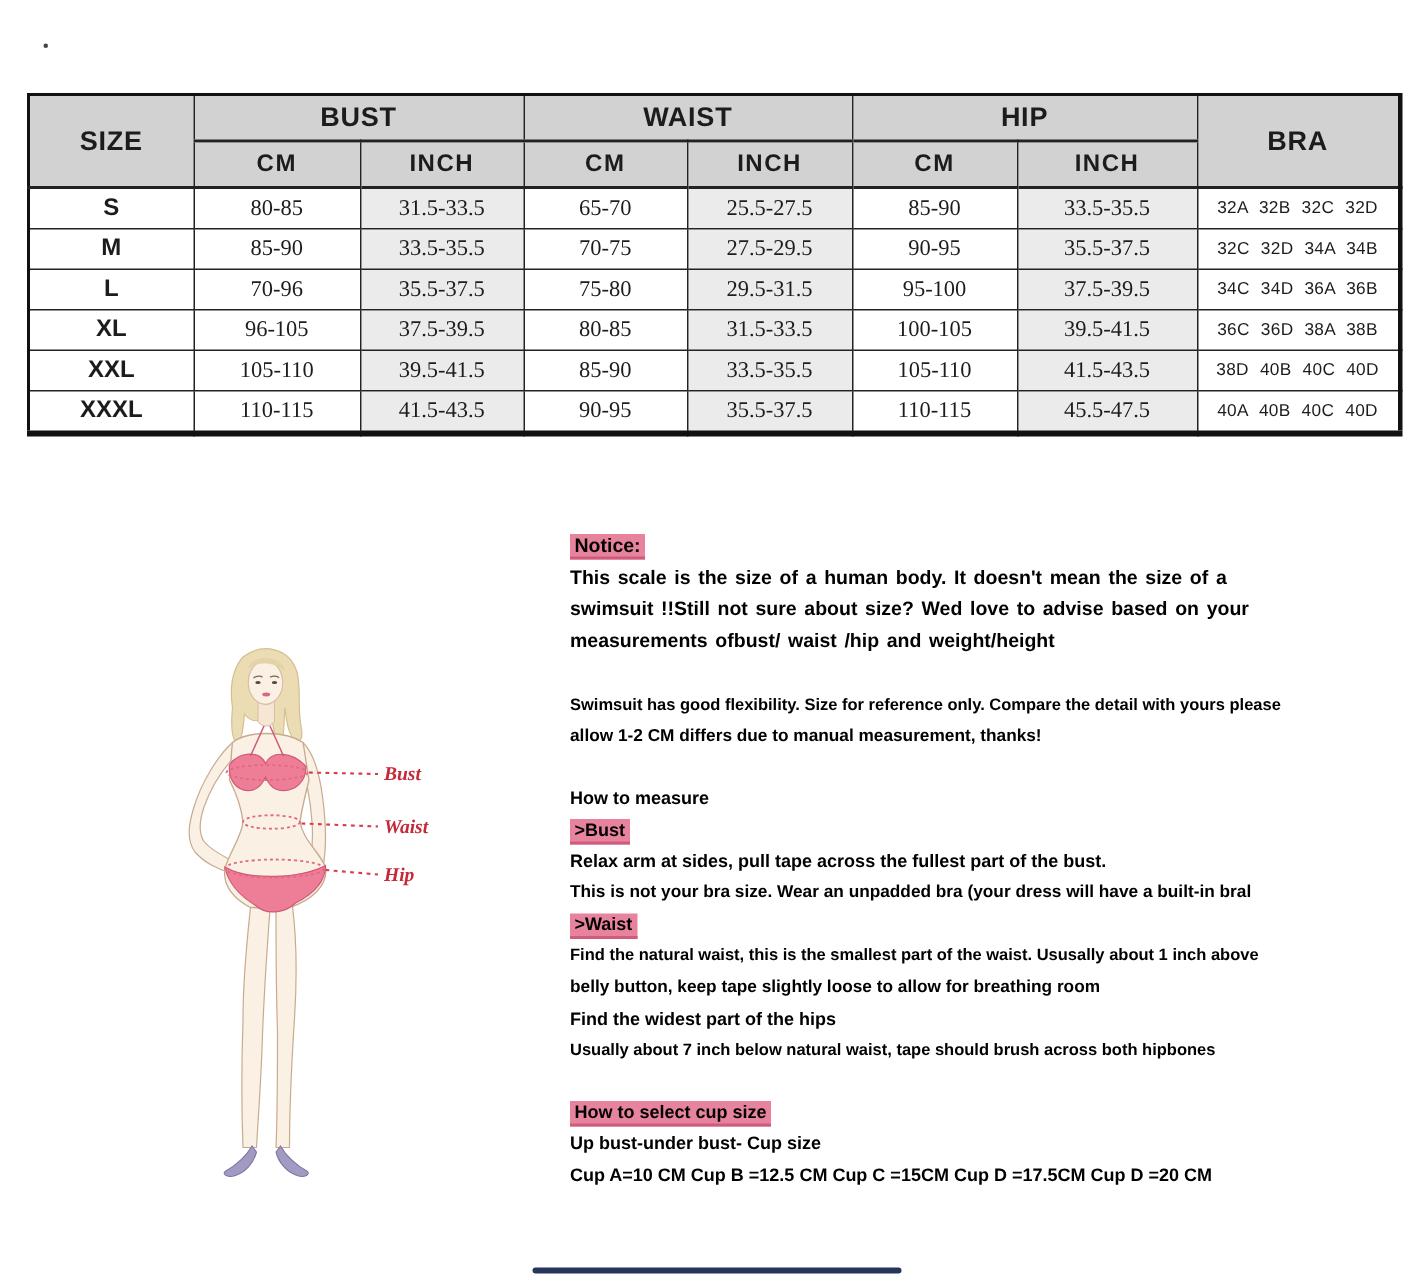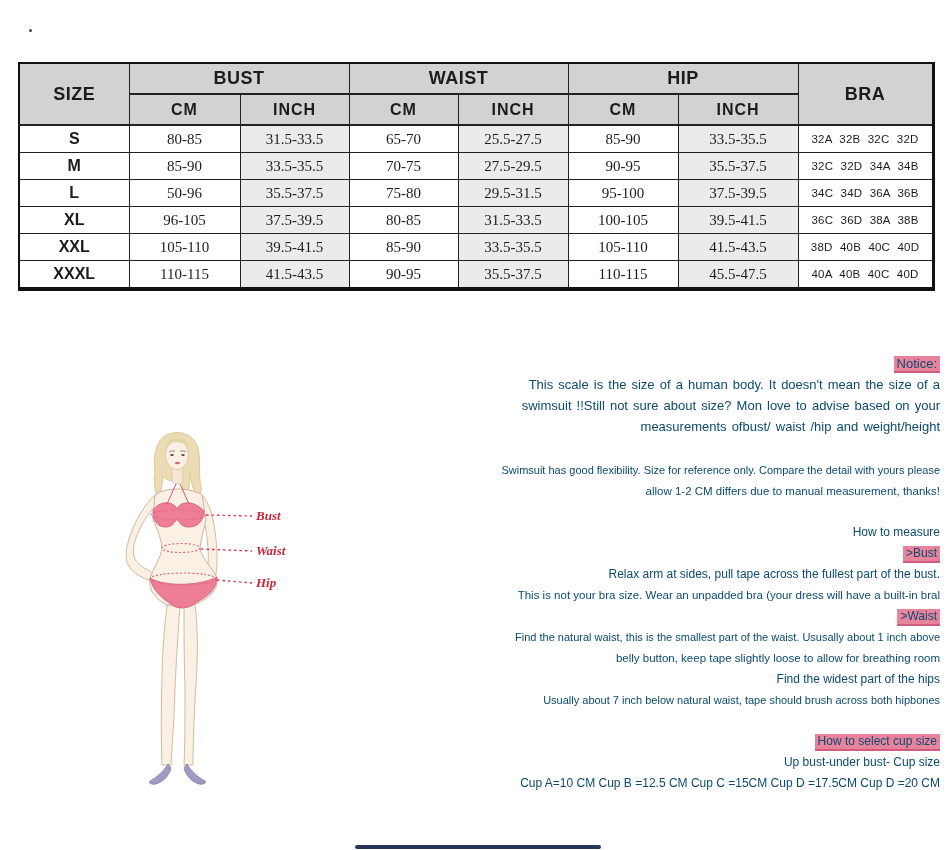--- a/index.html
+++ b/index.html
@@ -20,21 +20,21 @@
   .size-chart thead th{background:#d2d2d2;font-weight:bold;border-bottom:2px solid #222;}
   .size-chart thead tr.r1 th{height:29px;font-size:18px;letter-spacing:.5px;}
   .size-chart thead tr.r2 th{height:29px;font-size:16px;letter-spacing:1px;}
   .size-chart thead th.size-h,.size-chart thead th.bra-h{font-size:18px;}
   .size-chart tbody td{height:26px;}
   .size-chart td.size-cell{font-weight:bold;font-size:16px;background:#fff;}
   .size-chart td.num{font-family:"Liberation Serif",serif;font-size:15px;background:#fff;}
   .size-chart td.inch{background:#ebebeb;}
   .size-chart td.bra-cell{font-size:11.5px;word-spacing:4px;background:#fff;letter-spacing:.2px;}
   
-  .notes{position:absolute;left:380px;top:353px;width:560px;font-weight:normal;color:#0c4a6e;text-align:right;}
+  .notes{position:absolute;left:380px;top:353px;width:560px;font-weight:bold;color:#000000;}
   .nl{height:21px;line-height:21px;white-space:nowrap;}
   .t13{font-size:13px;word-spacing:1.5px;}
   .t12{font-size:12px;}
   .t115{font-size:11.5px;}
   .t11{font-size:11px;}
   .hl{display:inline-block;background:#e8839d;border-bottom:2px solid #cf5c7d;padding:0 3px;line-height:15px;}
   .sp23{height:23px;}
   .sp20{height:20px;}
   
   .figure{position:absolute;left:105px;top:428px;}
@@ -92,21 +92,21 @@
         <td class="num">85-90</td>
         <td class="num inch">33.5-35.5</td>
         <td class="num">70-75</td>
         <td class="num inch">27.5-29.5</td>
         <td class="num">90-95</td>
         <td class="num inch">35.5-37.5</td>
         <td class="bra-cell">32C 32D 34A 34B</td>
       </tr>
       <tr>
         <td class="size-cell">L</td>
-        <td class="num">50-96</td>
+        <td class="num">70-96</td>
         <td class="num inch">35.5-37.5</td>
         <td class="num">75-80</td>
         <td class="num inch">29.5-31.5</td>
         <td class="num">95-100</td>
         <td class="num inch">37.5-39.5</td>
         <td class="bra-cell">34C 34D 36A 36B</td>
       </tr>
       <tr>
         <td class="size-cell">XL</td>
         <td class="num">96-105</td>
@@ -179,21 +179,21 @@
   <path d="M112,152 L147,155" stroke="#d93a4a" stroke-width="1.4" stroke-dasharray="2.5,3" fill="none"></path>
 
   <text x="151" y="92" fill="#c62838" font-family="Liberation Serif, serif" font-style="italic" font-weight="bold" font-size="13">Bust</text>
   <text x="151" y="127" fill="#c62838" font-family="Liberation Serif, serif" font-style="italic" font-weight="bold" font-size="13">Waist</text>
   <text x="151" y="159" fill="#c62838" font-family="Liberation Serif, serif" font-style="italic" font-weight="bold" font-size="13">Hip</text>
 </svg>
 
 <div class="notes">
   <div class="nl t13"><span class="hl">Notice:</span></div>
   <div class="nl t13">This scale is the size of a human body. It doesn't mean the size of a</div>
-  <div class="nl t13">swimsuit !!Still not sure about size? Mon love to advise based on your</div>
+  <div class="nl t13">swimsuit !!Still not sure about size? Wed love to advise based on your</div>
   <div class="nl t13">measurements ofbust/ waist /hip and weight/height</div>
   <div class="sp23"></div>
   <div class="nl t11">Swimsuit has good flexibility. Size for reference only. Compare the detail with yours please</div>
   <div class="nl t115">allow 1-2 CM differs due to manual measurement, thanks!</div>
   <div class="sp20"></div>
   <div class="nl t12">How to measure</div>
   <div class="nl t12"><span class="hl">&gt;Bust</span></div>
   <div class="nl t12">Relax arm at sides, pull tape across the fullest part of the bust.</div>
   <div class="nl t115">This is not your bra size. Wear an unpadded bra (your dress will have a built-in bral</div>
   <div class="nl t12"><span class="hl">&gt;Waist</span></div>

